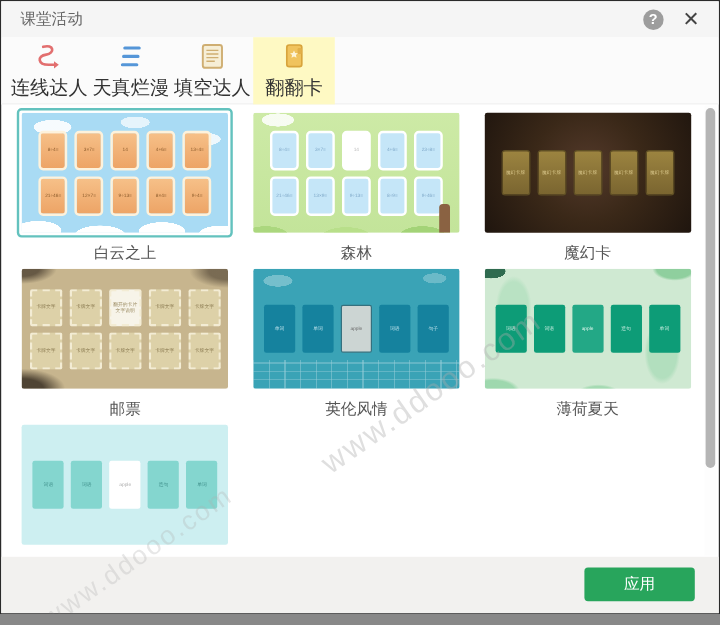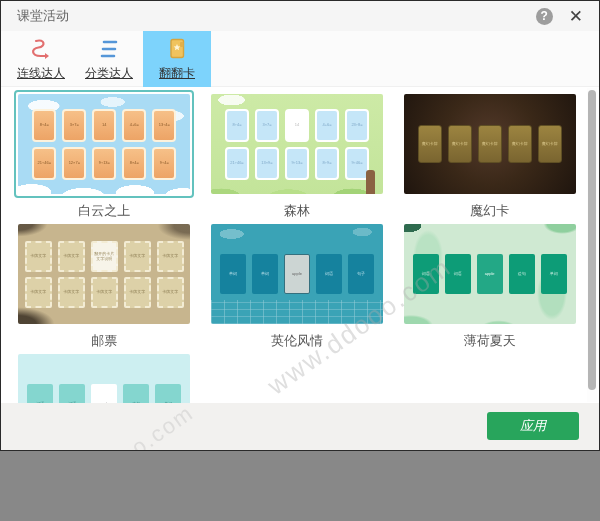--- a/index.html
+++ b/index.html
@@ -1,30 +1,30 @@
 <!DOCTYPE html>
 <html><head>
 <meta charset="utf-8">
 <style>
   * { box-sizing: border-box; margin: 0; padding: 0; }
   body { font-family: "Liberation Sans", "DejaVu Sans", sans-serif; background:#888; }
-  .window { position:relative; width:600px; height:451px; background:#fff; border:1px solid #2a2a2a; overflow:hidden; }
+  .window { position:relative; width:600px; height:512px; background:#fff; border:1px solid #2a2a2a; overflow:hidden; }
 
   
   .titlebar { height:30px; background:#f5f5f5; display:flex; align-items:center; padding:0 16px; }
   .title { font-size:13px; color:#666; }
   .titlebar .spacer { flex:1; }
   .help-btn { width:17px; height:17px; border-radius:50%; background:#9d9d9d; color:#fff; font-size:12px; font-weight:bold; display:flex; align-items:center; justify-content:center; cursor:pointer; }
   .close-btn { margin-left:16px; font-size:17px; color:#444; cursor:pointer; line-height:1; }
 
   
   .tabbar { height:56px; background:#fbfbfb; display:flex; padding-left:6px; border-bottom:1px solid #f0f0f0; }
   .tab { width:68px; height:56px; display:flex; flex-direction:column; align-items:center; justify-content:center; gap:3px; cursor:pointer; }
-  .tab.active { background:#7dd3fc; }
-  .tab-label { font-size:12px; color:#333;text-decoration:underline; }
+  .tab.active { background:#fef9c3; }
+  .tab-label { font-size:16px; color:#333; }
   .tab svg { display:block; }
 
   
   .content { position:absolute; top:87px; left:0; right:12px; bottom:48px; padding:2px 4px 0 10px; display:grid; grid-template-columns:repeat(3,1fr); column-gap:6px; }
   .tpl { display:flex; flex-direction:column; align-items:center;justify-content:flex-end; }
   .thumb-wrap { border:2px solid transparent; padding:2px; border-radius:4px; }
   .thumb-wrap.selected { border-color:#63c2be; background:#fff; }
   .thumb { position:relative; width:172px; height:100px; border-radius:2px; overflow:hidden; }
   .caption { font-size:13px; color:#555; margin-top:4px; }
 
@@ -121,21 +121,21 @@
     radial-gradient(ellipse 10px 7px at 1% 78%, #4b93c4 80%, transparent),
     #58a9da; }
   .card-tianzhen { width:26px; height:42px; background:#d9eefa; border:1px solid #a8cde2; color:#6a9cc0; }
 
   
   .scroll-track { position:absolute; top:87px; bottom:48px; right:2px; width:10px; background:#fdfdfd; }
   .scroll-thumb { position:absolute; top:2px; left:1px; width:8px; height:300px; background:#b5b5b5; border-radius:4px; cursor:pointer; }
 
   
   .footer { position:absolute; left:0; right:0; bottom:0; height:47px; background:#f2f1ef; }
-  .apply-btn { position:absolute; right:20px; top:9px; width:92px; height:28px; background:#28a55c; color:#fff; font-size:13px; border:none; border-radius:3px; cursor:pointer; font-family:inherit;font-style:italic; }
+  .apply-btn { position:absolute; right:20px; top:9px; width:92px; height:28px; background:#28a55c; color:#fff; font-size:13px; border:none; border-radius:3px; cursor:pointer; font-family:inherit; }
 
   
   .watermark { position:absolute; pointer-events:none; color:rgba(170,170,170,.38); font-size:26px; letter-spacing:2px; transform:rotate(-35deg); white-space:nowrap; z-index:5; }
   .wm1 { left:250px; top:310px; }
   .wm2 { left:20px; top:450px; font-size:22px; color:rgba(175,175,175,.3); }
 </style>
 </head>
 <body>
 
 <div class="window">
@@ -156,21 +156,30 @@
           </svg>
       </span>
       <span class="tab-label">连线达人</span>
     </div>
     <div class="tab">
       <span>
         <svg width="26" height="26" viewBox="0 0 26 26">
             <path d="M8 6 H20 M7 13 H19 M6 20 H18" stroke="#5596d8" stroke-width="2.6" stroke-linecap="round"></path>
           </svg>
       </span>
-      <span class="tab-label">分类达人</span>
+      <span class="tab-label">天真烂漫</span>
+    </div>
+    <div class="tab">
+      <span>
+        <svg width="26" height="26" viewBox="0 0 26 26">
+            <rect x="5" y="3.5" width="16" height="19" rx="2" fill="#f6eed6" stroke="#cfae72" stroke-width="1.6"></rect>
+            <path d="M8 8 H18 M8 11 H18 M8 14 H18 M8 17 H15" stroke="#cfae72" stroke-width="1.2"></path>
+          </svg>
+      </span>
+      <span class="tab-label">填空达人</span>
     </div>
     <div class="tab active">
       <span>
         <svg width="26" height="26" viewBox="0 0 26 26">
             <rect x="7" y="3.5" width="12.5" height="18" rx="2" fill="#f0c35e" stroke="#d8a43c" stroke-width="1.4"></rect>
             <rect x="16" y="6" width="3.5" height="5" rx="1" fill="#e2b04a"></rect>
             <polygon points="13,8 14,10.2 16.3,10.4 14.6,11.9 15.1,14.2 13,13 10.9,14.2 11.4,11.9 9.7,10.4 12,10.2" fill="#fdf4d8"></polygon>
           </svg>
       </span>
       <span class="tab-label">翻翻卡</span>

